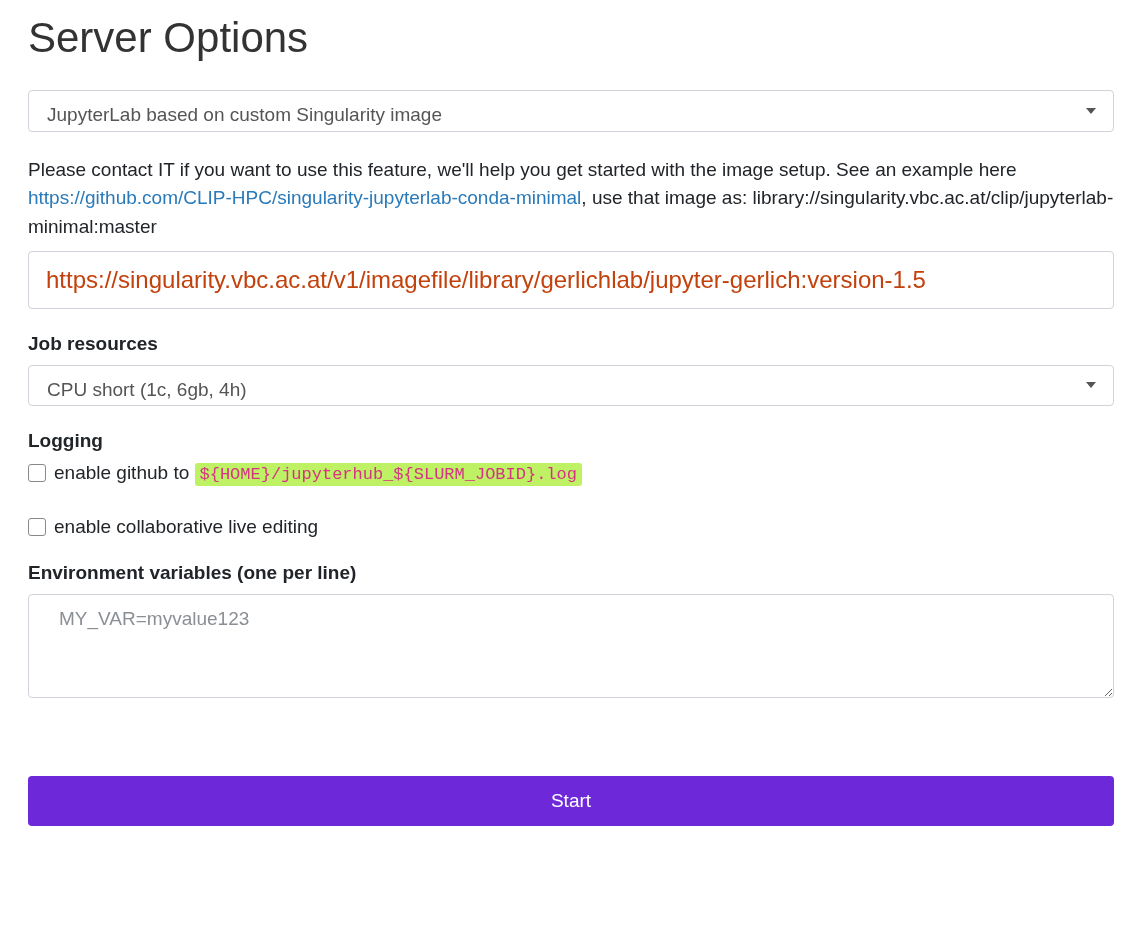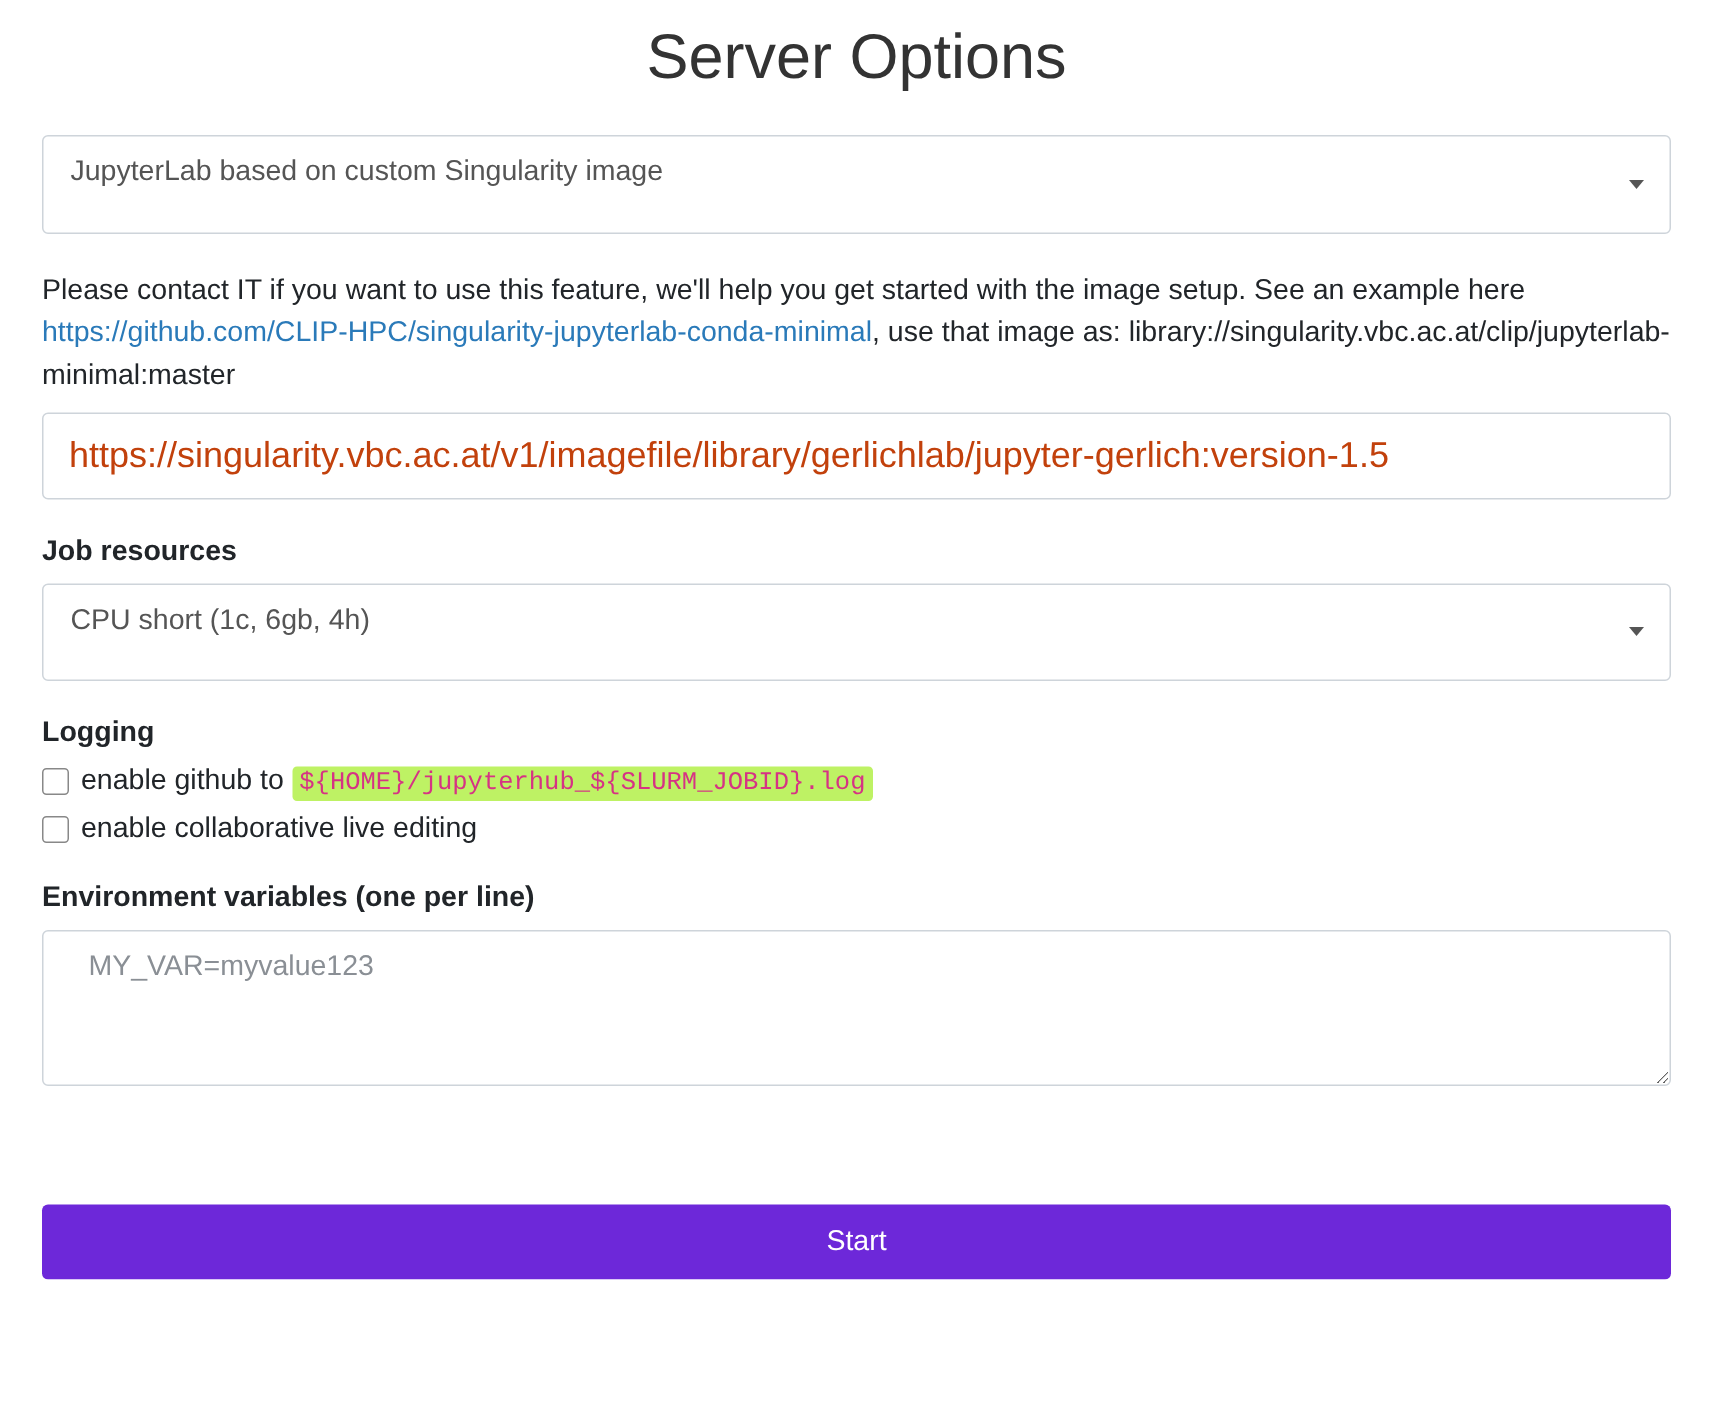--- a/index.html
+++ b/index.html
@@ -11,21 +11,21 @@
       font-family: -apple-system, BlinkMacSystemFont, "Segoe UI", Helvetica, Arial, sans-serif;
       background: #ffffff;
       padding: 0 28px;
       width: 1142px;
       color: #212529;
     }
     h1.page-title {
       font-size: 42px;
       font-weight: 400;
       color: #333;
-      text-align: center;
+      text-align: left;
       margin-top: 14px;
       margin-bottom: 28px;
     }
     .form-group {
       margin-bottom: 24px;
     }
     .form-label {
       font-weight: 700;
       font-size: 19px;
       color: #212529;
@@ -41,21 +41,21 @@
     .help-text a {
       color: #2a7ab9;
       text-decoration: none;
     }
     .select-wrapper {
       position: relative;
       width: 100%;
     }
     select.form-control {
       width: 100%;
-      padding: 11px 40px 26px 18px;
+      padding: 11px 40px 2px 18px;
       font-size: 19px;
       color: #555;
       background: #fff;
       border: 1px solid #ced4da;
       border-radius: 4px;
       appearance: none;
       -webkit-appearance: none;
       -moz-appearance: none;
       cursor: pointer;
       line-height: 1.4;
@@ -135,21 +135,21 @@
       font-size: 19px;
       color: #fff;
       background: #6d28d9;
       border: none;
       border-radius: 4px;
       cursor: pointer;
       text-align: center;
       margin-top: 50px;
     }
     .section-space {
-      margin-bottom: 10px;
+      margin-bottom: 32px;
     }
   </style>
 </head>
 <body>
 
 
 
 <h1 class="page-title">Server Options</h1>
 
 <div class="form-group">

